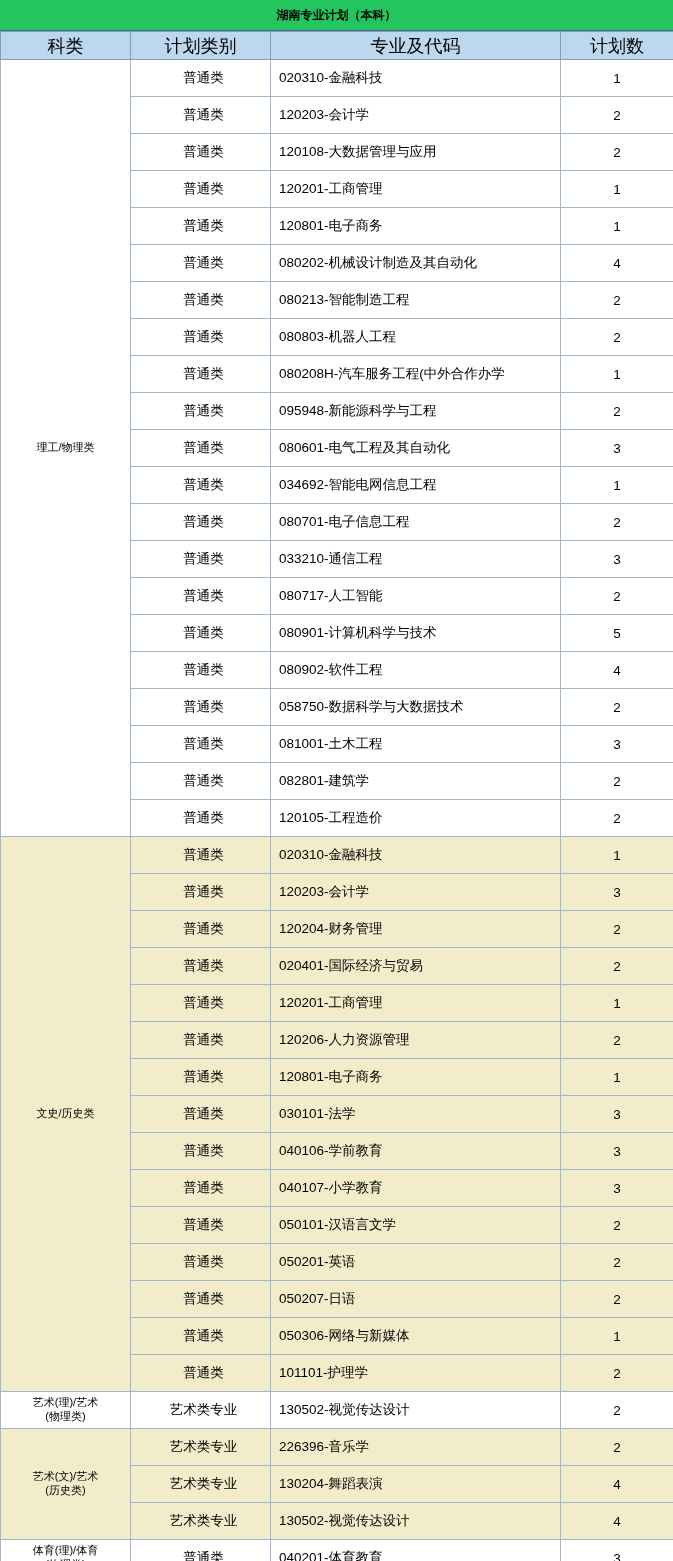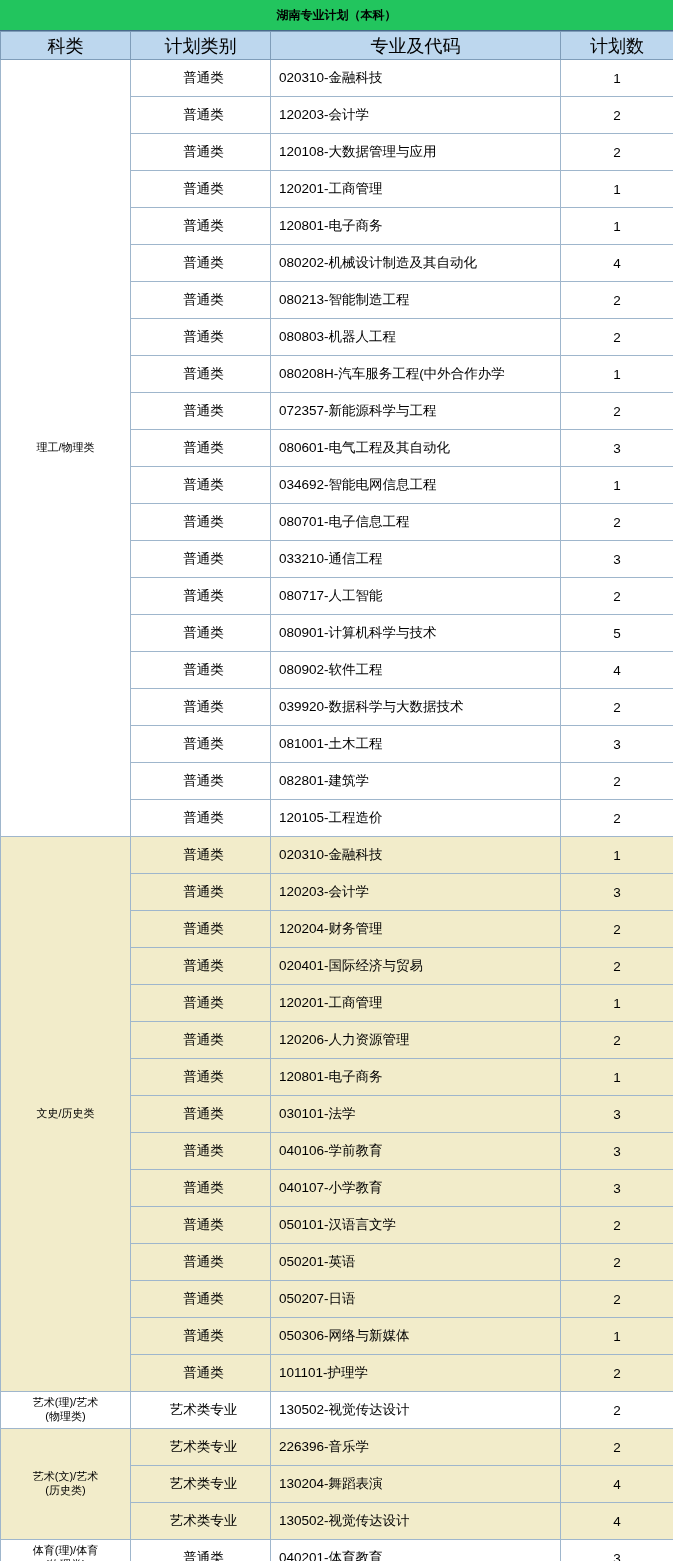--- a/index.html
+++ b/index.html
@@ -146,21 +146,21 @@
           <td class="major">080803-机器人工程</td>
           <td class="num">2</td>
         </tr>
         <tr class="plain">
           <td class="plan">普通类</td>
           <td class="major">080208H-汽车服务工程(中外合作办学</td>
           <td class="num">1</td>
         </tr>
         <tr class="plain">
           <td class="plan">普通类</td>
-          <td class="major">072357-新能源科学与工程</td>
+          <td class="major">095948-新能源科学与工程</td>
           <td class="num">2</td>
         </tr>
         <tr class="plain">
           <td class="plan">普通类</td>
           <td class="major">080601-电气工程及其自动化</td>
           <td class="num">3</td>
         </tr>
         <tr class="plain">
           <td class="plan">普通类</td>
           <td class="major">034692-智能电网信息工程</td>
@@ -186,21 +186,21 @@
           <td class="major">080901-计算机科学与技术</td>
           <td class="num">5</td>
         </tr>
         <tr class="plain">
           <td class="plan">普通类</td>
           <td class="major">080902-软件工程</td>
           <td class="num">4</td>
         </tr>
         <tr class="plain">
           <td class="plan">普通类</td>
-          <td class="major">039920-数据科学与大数据技术</td>
+          <td class="major">058750-数据科学与大数据技术</td>
           <td class="num">2</td>
         </tr>
         <tr class="plain">
           <td class="plan">普通类</td>
           <td class="major">081001-土木工程</td>
           <td class="num">3</td>
         </tr>
         <tr class="plain">
           <td class="plan">普通类</td>
           <td class="major">082801-建筑学</td>

